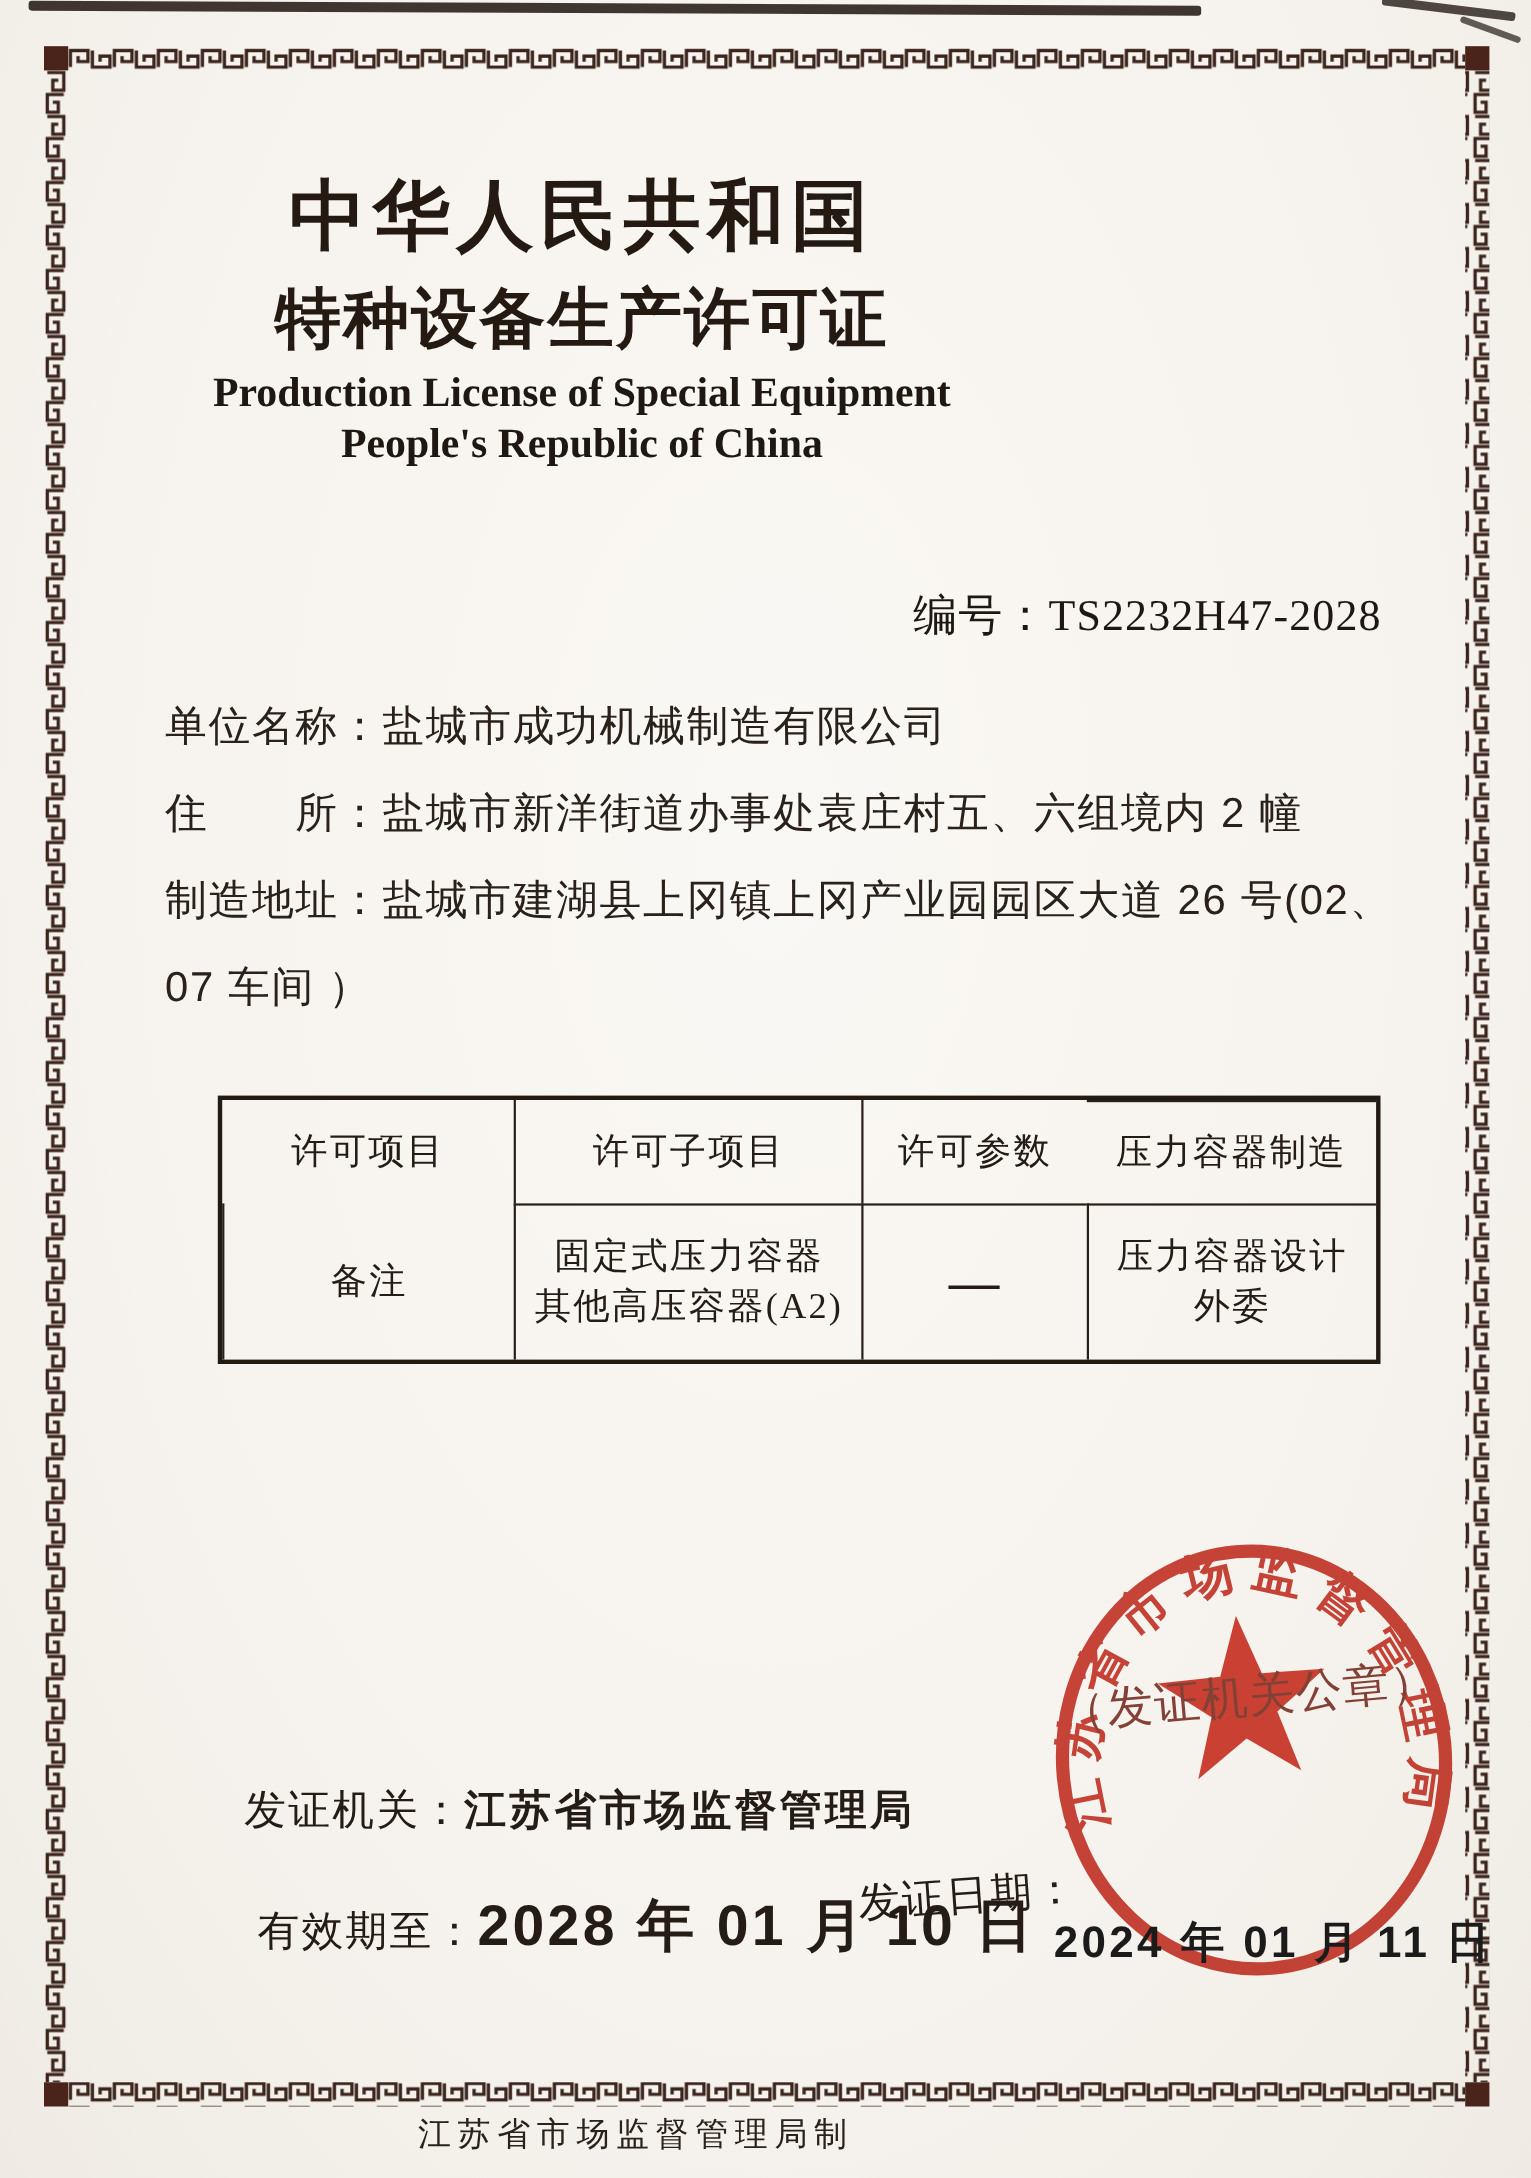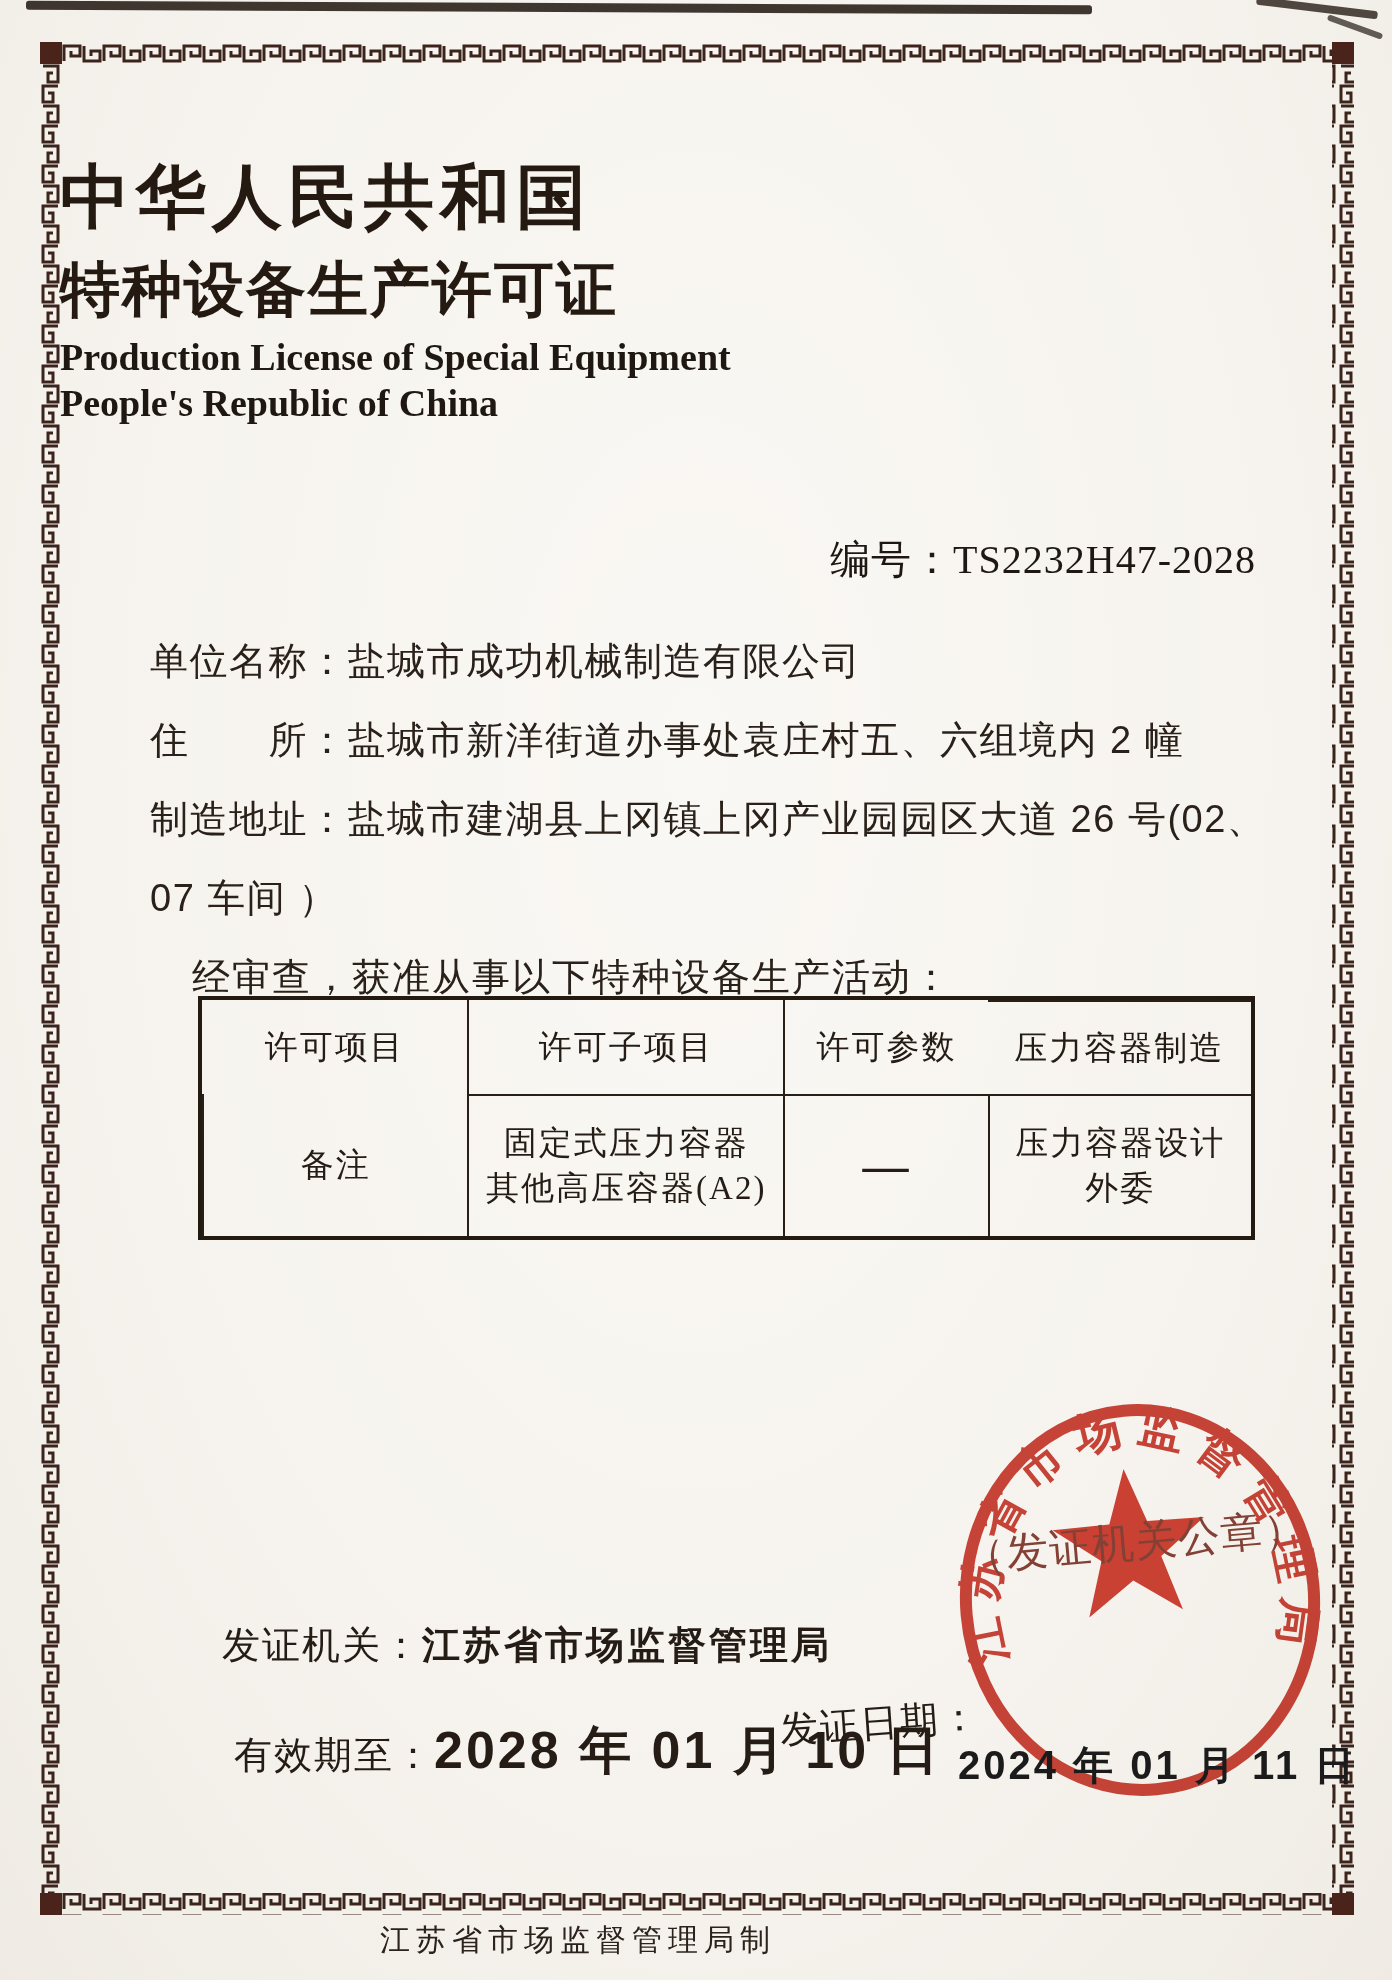--- a/index.html
+++ b/index.html
@@ -15,21 +15,21 @@
   #seal-layer{z-index:4;}
   .content{position:absolute;left:0;top:0;width:100%;height:100%;z-index:2;}
 
   
   .artifact{position:absolute;background:#241b14;border-radius:3px;z-index:1;}
   .a1{left:26px;top:3px;width:1066px;height:9px;transform:rotate(.25deg);opacity:.88;}
   .a2{left:1256px;top:4px;width:122px;height:8px;transform:rotate(7deg);opacity:.8;}
   .a3{left:1326px;top:24px;width:58px;height:6px;transform:rotate(20deg);opacity:.7;}
 
   
-  .title-block{position:absolute;left:60px;top:150px;width:970px;}
+  .title-block{position:absolute;left:44px;top:150px;width:970px;text-align:center;}
   .title-cn1{font-size:70px;line-height:96px;font-weight:700;letter-spacing:6px;color:#241a12;}
   .title-cn2{font-size:60px;line-height:88px;font-weight:700;letter-spacing:2px;color:#241a12;}
   .title-en{font-size:38px;line-height:46px;font-weight:700;color:#1f1812;}
 
   .license-no{position:absolute;left:60px;top:532px;width:1196px;text-align:right;
     font-size:40px;font-weight:400;letter-spacing:1px;color:#1f1812;}
 
   .info{position:absolute;left:150px;top:622px;width:1105px;
     font-family:"Liberation Sans","DejaVu Sans",sans-serif;
     font-size:38px;font-weight:500;color:#2a211a;letter-spacing:1.5px;}
@@ -108,21 +108,20 @@
       <div class="title-en">People's Republic of China</div>
     </div>
 
     <div class="license-no"><span>编号：</span><span>TS2232H47-2028</span></div>
 
     <div class="info">
       <div class="line"><span>单位名称：</span><span>盐城市成功机械制造有限公司</span></div>
       <div class="line"><span>住　　所：</span><span>盐城市新洋街道办事处袁庄村五、六组境内 2 幢</span></div>
       <div class="line"><span>制造地址：</span><span>盐城市建湖县上冈镇上冈产业园园区大道 26 号(02、</span></div>
       <div class="line">07 车间 ）</div>
-      <div class="line statement">经审查，获准从事以下特种设备生产活动：</div>
     </div>
 
     <div class="lic-table">
       <div class="cell c0 head">许可项目</div>
       <div class="cell head">许可子项目</div>
       <div class="cell head">许可参数</div>
       <div class="cell c0 body">压力容器制造</div>
 
       <div class="cell head">备注</div>
       <div class="cell body">

